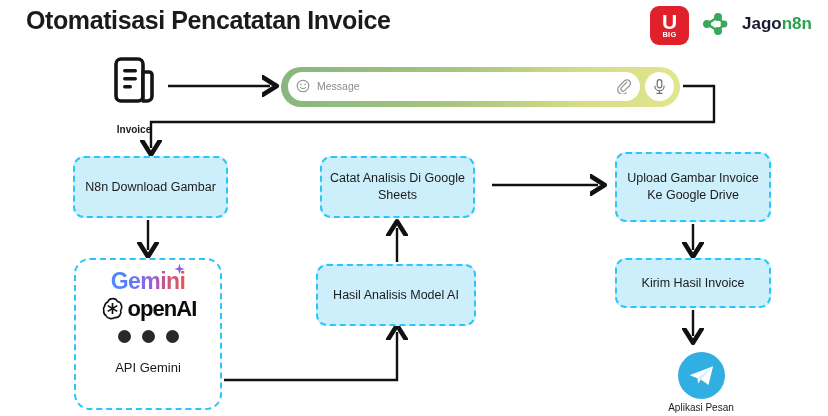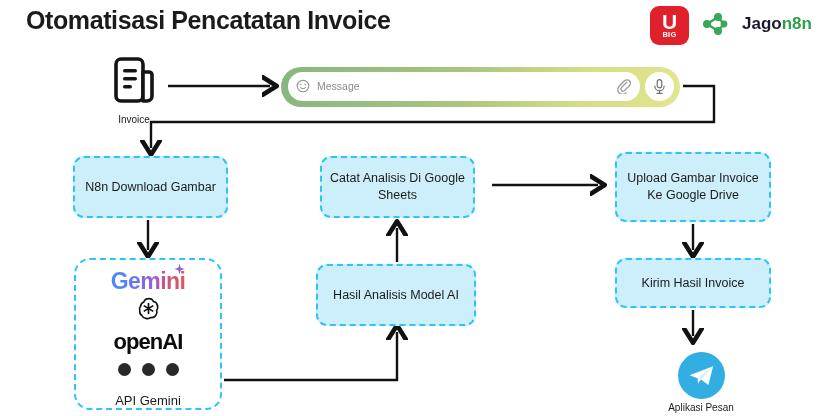--- a/index.html
+++ b/index.html
@@ -38,21 +38,21 @@
   .jagon-logo {
     position: absolute; left: 702px; top: 12px;
     display: flex; align-items: center; gap: 14px;
   }
   .jagon-text { font-size: 17px; font-weight: bold; color: #1a1a2e; }
   .jagon-text .n8n { color: #2e9e4f; }
 
   
   .invoice-node { position: absolute; left: 103px; top: 56px; width: 62px; text-align: center; }
   .invoice-label {
-    font-size: 10px; color: #1b1b1b; margin-top: 6px;
+    font-size: 10px; color: #1b1b1b; margin-top: 16px; font-weight: bold;
   }
 
   
   .msg-bar {
     position: absolute; left: 281px; top: 67px;
     width: 399px; height: 40px; border-radius: 20px;
     background: linear-gradient(100deg, #86b680 0%, #a9c57e 45%, #d4dd86 75%, #e2e68f 100%);
     display: flex; align-items: center;
     padding: 5px 6px 7px 7px;
   }
@@ -99,21 +99,21 @@
   }
   .gemini-word {
     font-size: 23px; font-weight: bold; letter-spacing: -0.6px;
     background: linear-gradient(90deg,#4a8cf7 0%,#5b7df5 25%,#9560d8 55%,#d2566f 80%,#e2565f 100%);
     -webkit-background-clip: text; background-clip: text;
     -webkit-text-fill-color: transparent; color: transparent;
     position: relative; line-height: 26px;
   }
   .gemini-wrap { position: relative; }
   .gemini-spark { position: absolute; right: -1px; top: -5px; }
-  .openai-row { display: flex; align-items: center; gap: 7px; margin-top: 1px; flex-direction: column; }
+  .openai-row { display: flex; align-items: center; gap: 1px; margin-top: 1px; }
   .openai-word {
     font-size: 22px; font-weight: bold; color: #0c0c0c; letter-spacing: -0.9px;
   }
   .dots-row { display: flex; gap: 11px; margin-top: 8px; }
   .dot { width: 13px; height: 13px; border-radius: 50%; background: #27292b; }
   .api-label { font-size: 13px; color: #1b1b1b; margin-top: 17px; }
 
   
   .tg-node { position: absolute; left: 655px; top: 352px; width: 92px; text-align: center; }
   .tg-circle {

